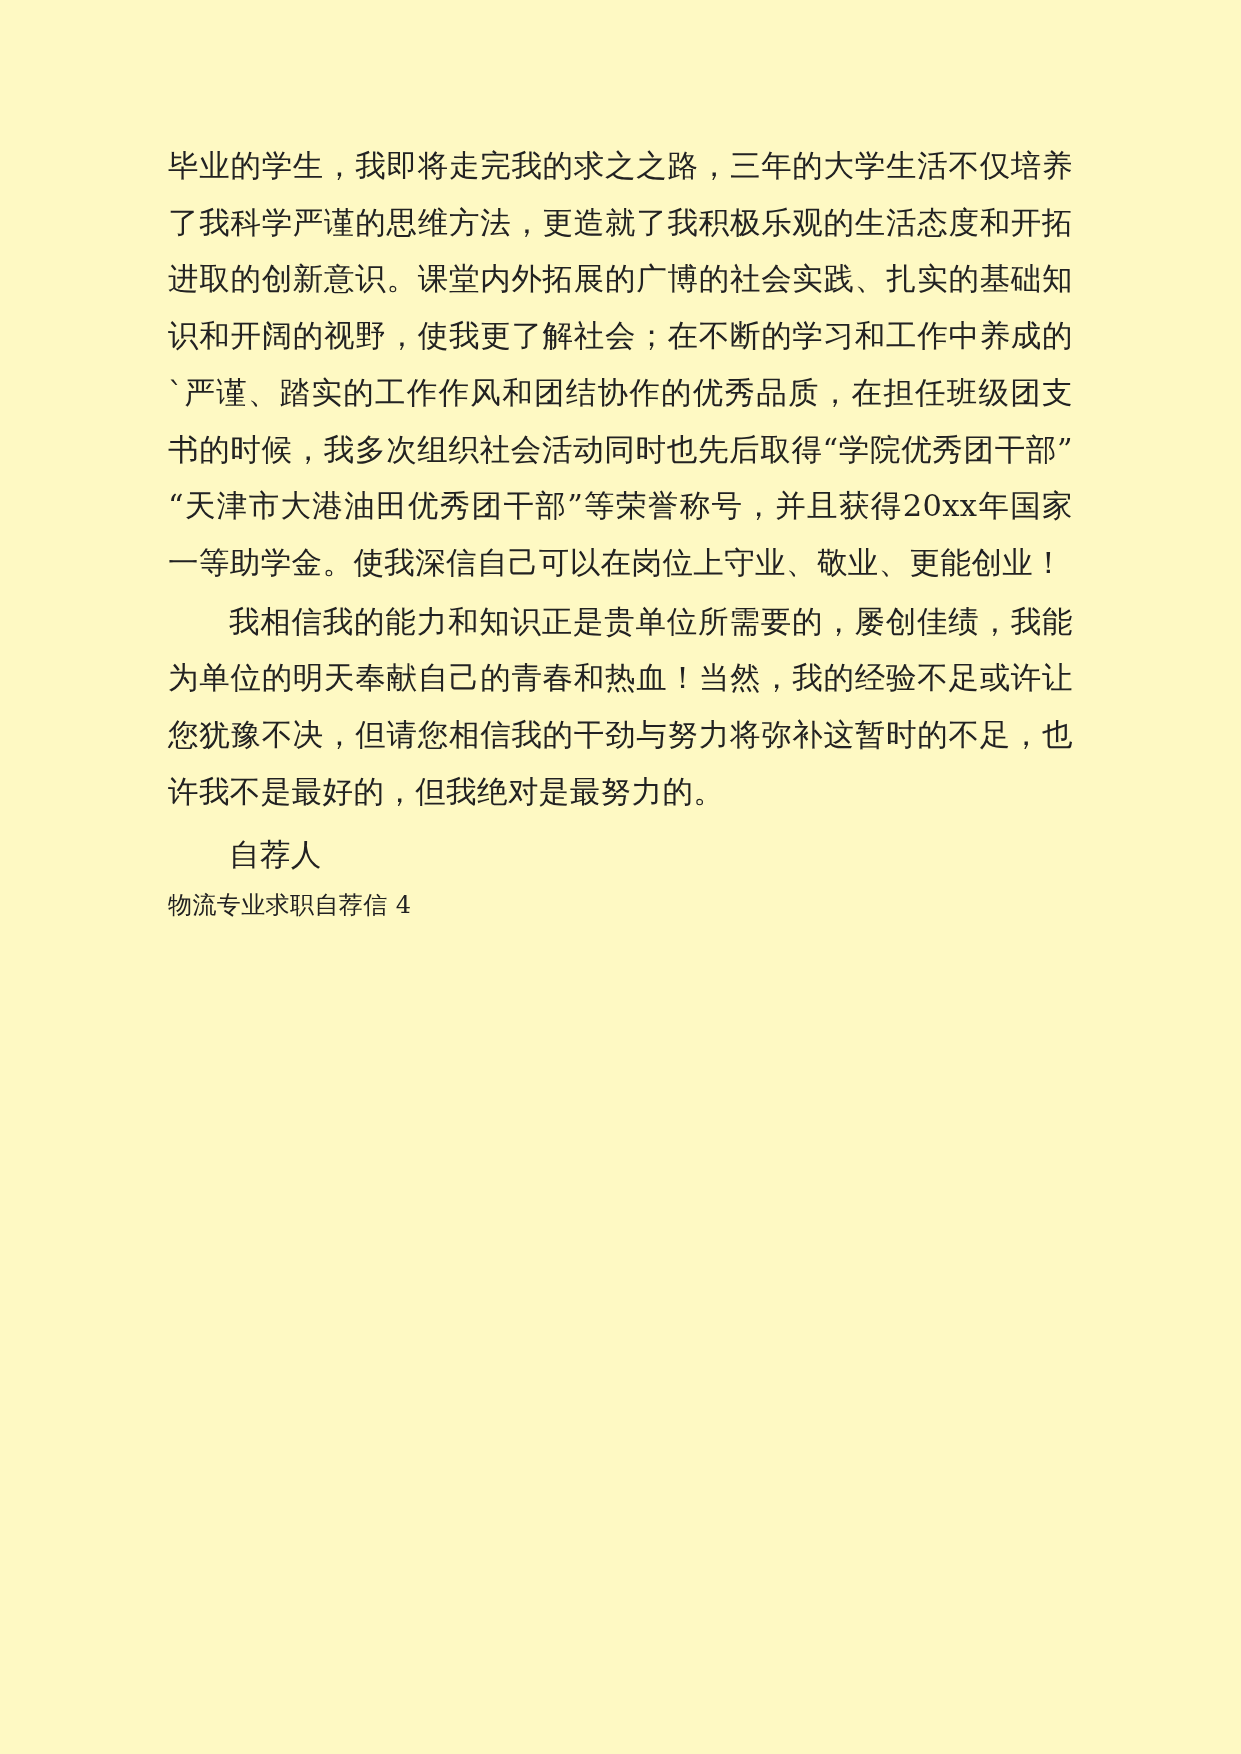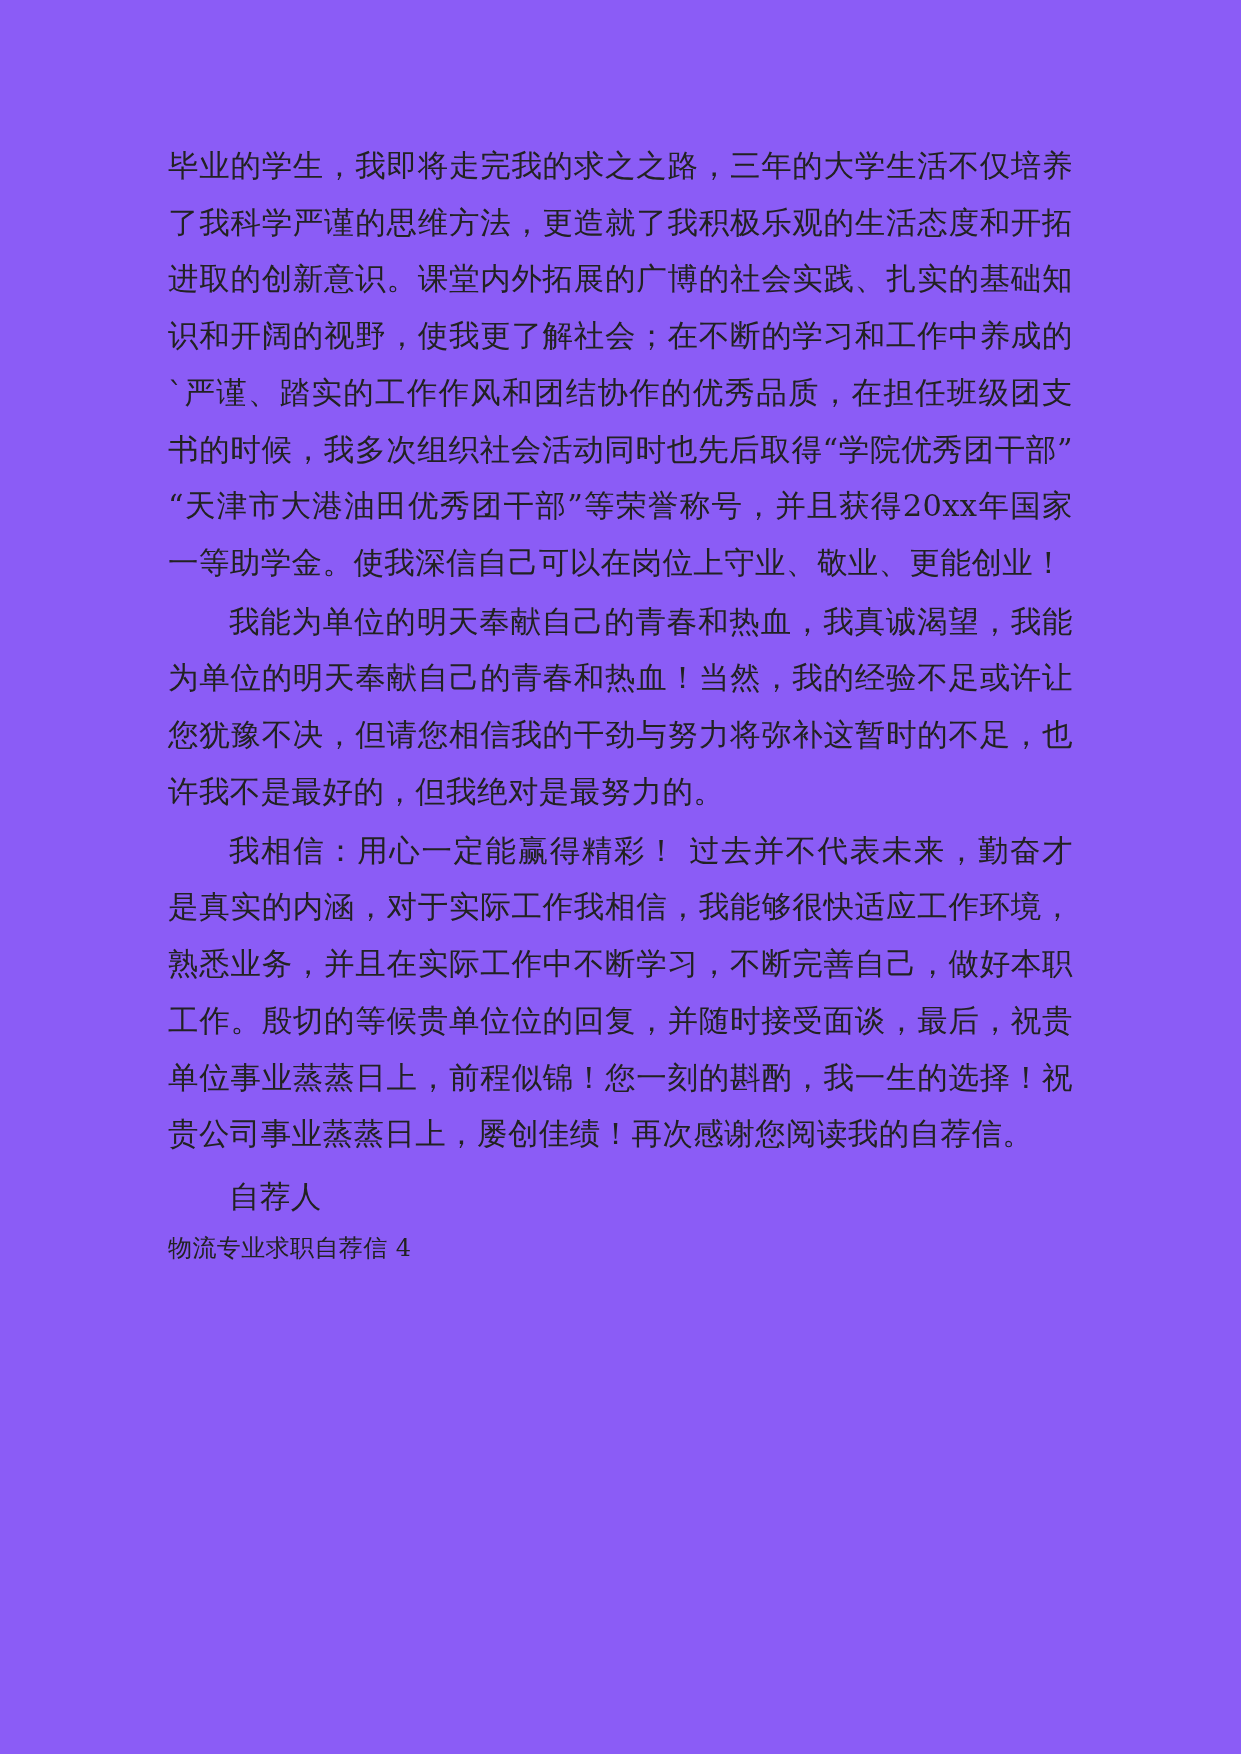--- a/index.html
+++ b/index.html
@@ -14,21 +14,21 @@
     font-family: "DejaVu Serif", "Liberation Serif", serif;
     color: #1a1a1a;
     position: relative;
     overflow: hidden;
   }
   .page {
     box-sizing: border-box;
     width: 1241px;
     height: 1754px;
     padding: 138px 168px 60px 168px;
-    background: #8b5cf6;
+    background: #fef9c3;
   }
   .doc-body {
     font-size: 30.5px;
     line-height: 1.86;
     text-align: justify;
     text-justify: inter-ideograph;
     letter-spacing: 0.4px;
     color: #222222;
   }
   p.para {
@@ -54,20 +54,19 @@
   .sig-block {
     margin-top: 6px;
   }
 </style>
 </head>
 <body>
 
 <div class="page">
   <div class="doc-body">
     <p class="para">毕业的学生，我即将走完我的求之之路，三年的大学生活不仅培养了我科学严谨的思维方法，更造就了我积极乐观的生活态度和开拓进取的创新意识。课堂内外拓展的广博的社会实践、扎实的基础知识和开阔的视野，使我更了解社会；在不断的学习和工作中养成的`严谨、踏实的工作作风和团结协作的优秀品质，在担任班级团支书的时候，我多次组织社会活动同时也先后取得“学院优秀团干部”“天津市大港油田优秀团干部”等荣誉称号，并且获得20xx年国家一等助学金。使我深信自己可以在岗位上守业、敬业、更能创业！</p>
-    <p class="para indent">我能为单位的明天奉献自己的青春和热血，我真诚渴望，我能为单位的明天奉献自己的青春和热血！当然，我的经验不足或许让您犹豫不决，但请您相信我的干劲与努力将弥补这暂时的不足，也许我不是最好的，但我绝对是最努力的。</p>
-    <p class="para indent">我相信：用心一定能赢得精彩！ 过去并不代表未来，勤奋才是真实的内涵，对于实际工作我相信，我能够很快适应工作环境，熟悉业务，并且在实际工作中不断学习，不断完善自己，做好本职工作。殷切的等候贵单位位的回复，并随时接受面谈，最后，祝贵单位事业蒸蒸日上，前程似锦！您一刻的斟酌，我一生的选择！祝贵公司事业蒸蒸日上，屡创佳绩！再次感谢您阅读我的自荐信。</p>
+    <p class="para indent">我相信我的能力和知识正是贵单位所需要的，屡创佳绩，我能为单位的明天奉献自己的青春和热血！当然，我的经验不足或许让您犹豫不决，但请您相信我的干劲与努力将弥补这暂时的不足，也许我不是最好的，但我绝对是最努力的。</p>
     <div class="sig-block">
       <p class="sig">自荐人</p>
       <p class="title-line">物流专业求职自荐信 4</p>
     </div>
   </div>
 </div>
 
 </body></html>

